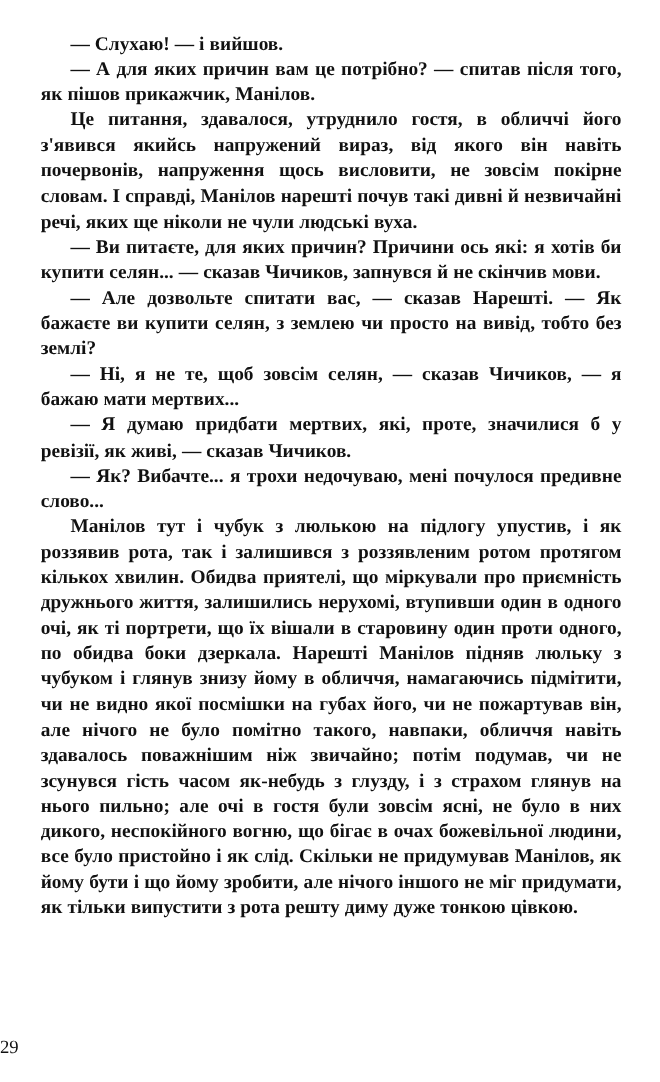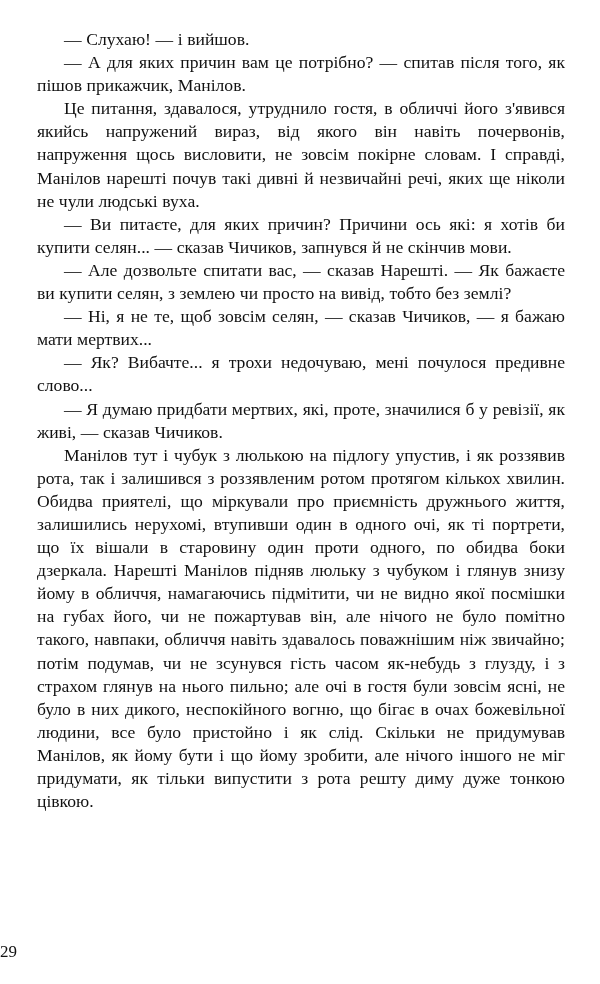--- a/index.html
+++ b/index.html
@@ -18,20 +18,21 @@
     background: #ffffff;
     font-family: "Liberation Serif", "DejaVu Serif", serif;
     color: #111111;
   }
 
   .text-block {
     position: absolute;
     top: 28px;
     left: 37px;
     right: 35px;
+    font-weight: bold;
   }
 
   .para {
     font-size: 17.6px;
     line-height: 23.1px;
     text-align: justify;
     text-indent: 27px;
     hyphens: auto;
     -webkit-hyphens: auto;
     word-spacing: 0.2px;
@@ -50,18 +51,18 @@
 <body>
 
 <div class="book-page">
   <div class="text-block">
     <p class="para">— Слухаю! — і вийшов.</p>
     <p class="para">— А для яких причин вам це потрібно? — спитав після того, як пішов прикажчик, Манілов.</p>
     <p class="para">Це питання, здавалося, утруднило гостя, в обличчі його з'явився якийсь напружений вираз, від якого він навіть почервонів, напруження щось висловити, не зовсім покірне словам. І справді, Манілов нарешті почув такі дивні й незвичайні речі, яких ще ніколи не чули людські вуха.</p>
     <p class="para">— Ви питаєте, для яких причин? Причини ось які: я хотів би купити селян... — сказав Чичиков, запнувся й не скінчив мови.</p>
     <p class="para">— Але дозвольте спитати вас, — сказав Нарешті. — Як бажаєте ви купити селян, з землею чи просто на вивід, тобто без землі?</p>
     <p class="para">— Ні, я не те, щоб зовсім селян, — сказав Чичиков, — я бажаю мати мертвих...</p>
+    <p class="para">— Я думаю придбати мертвих, які, проте, значилися б у ревізії, як живі, — сказав Чичиков.</p>
     <p class="para">— Як? Вибачте... я трохи недочуваю, мені почулося предивне слово...</p>
-    <p class="para">— Я думаю придбати мертвих, які, проте, значилися б у ревізії, як живі, — сказав Чичиков.</p>
     <p class="para">Манілов тут і чубук з люлькою на підлогу упустив, і як роззявив рота, так і залишився з роззявленим ротом протягом кількох хвилин. Обидва приятелі, що міркували про приємність дружнього життя, залишились нерухомі, втупивши один в одного очі, як ті портрети, що їх вішали в старовину один проти одного, по обидва боки дзеркала. Нарешті Манілов підняв люльку з чубуком і глянув знизу йому в обличчя, намагаючись підмітити, чи не видно якої посмішки на губах його, чи не пожартував він, але нічого не було помітно такого, навпаки, обличчя навіть здавалось поважнішим ніж звичайно; потім подумав, чи не зсунувся гість часом як-небудь з глузду, і з страхом глянув на нього пильно; але очі в гостя були зовсім ясні, не було в них дикого, неспокійного вогню, що бігає в очах божевільної людини, все було пристойно і як слід. Скільки не придумував Манілов, як йому бути і що йому зробити, але нічого іншого не міг придумати, як тільки випустити з рота решту диму дуже тонкою цівкою.</p>
   </div>
   <div class="page-number">29</div>
 </div>
 
 </body></html>

